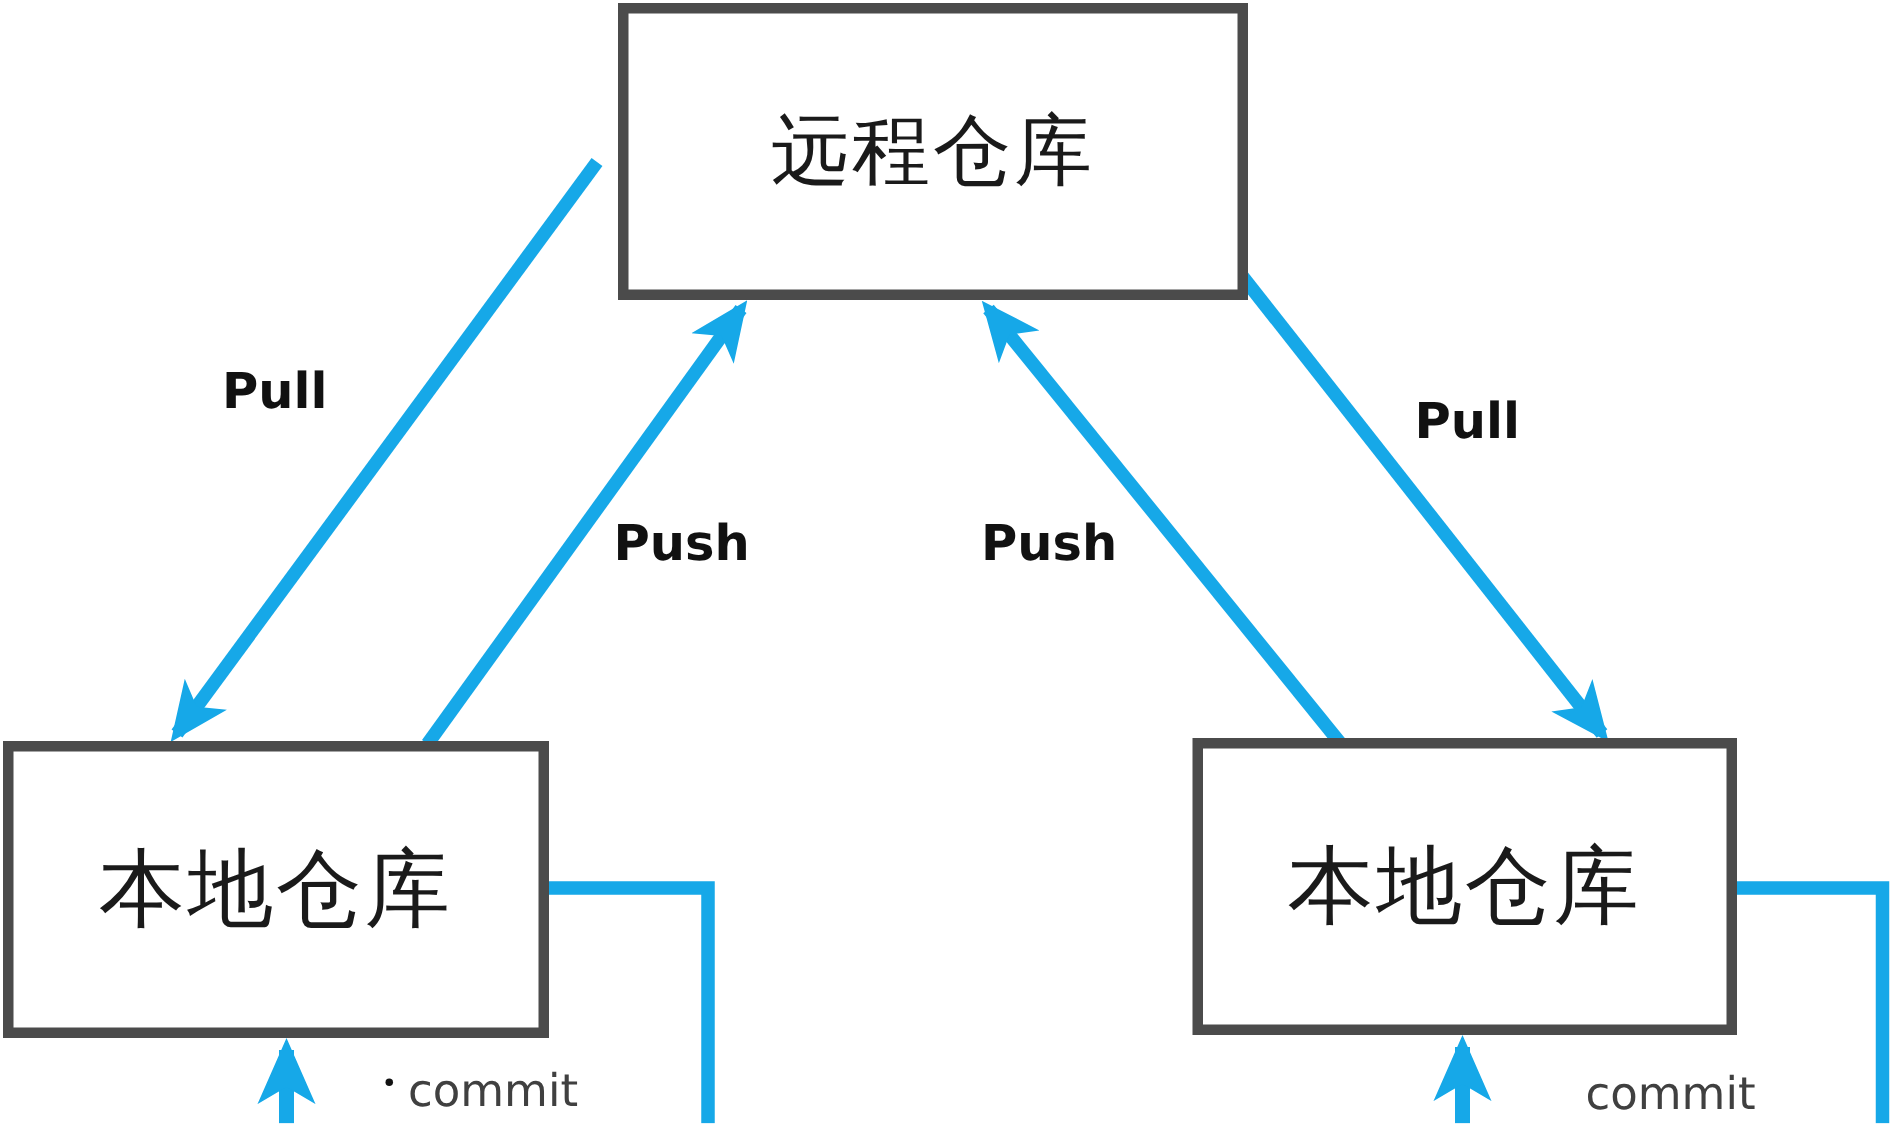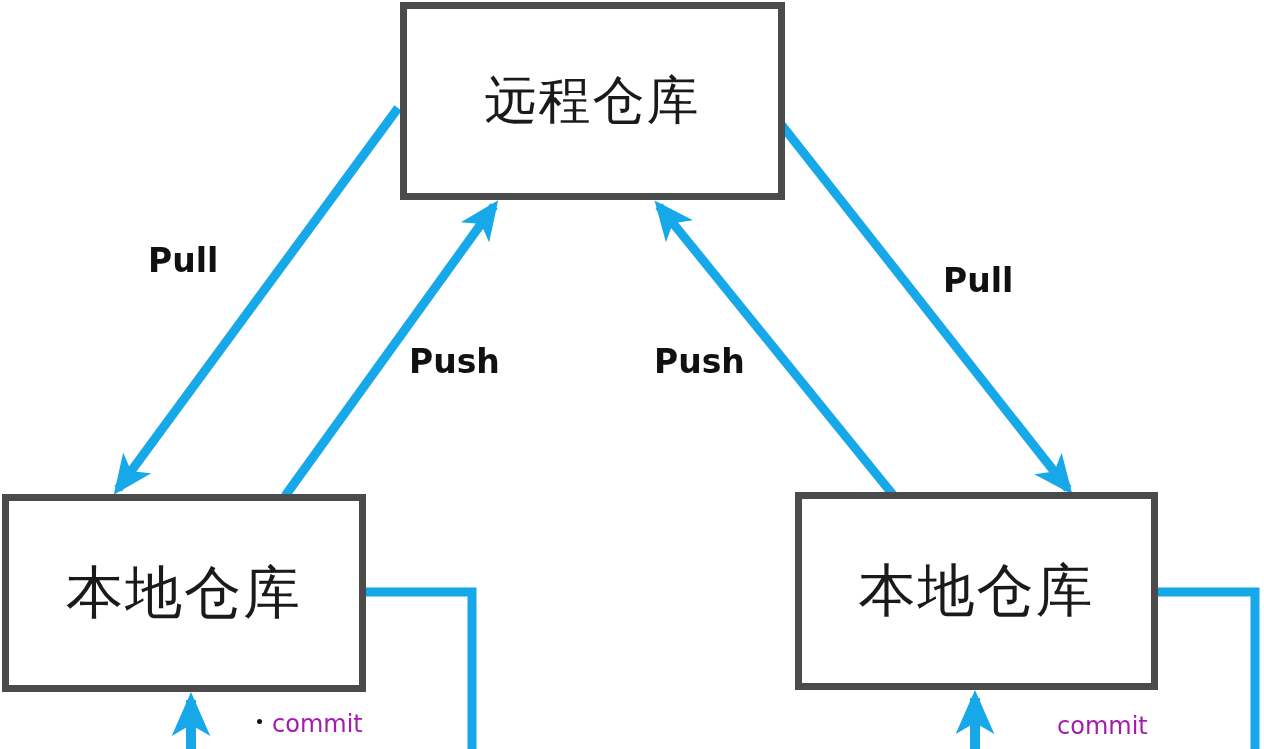--- a/index.html
+++ b/index.html
@@ -24,23 +24,23 @@
     align-items: center;
     justify-content: center;
   }
   .node-label {
     font-family: "Liberation Serif", "DejaVu Serif", serif;
     color: #1a1a1a;
     letter-spacing: 2px;
     white-space: nowrap;
   }
   #node-remote {
-    left: 400px;
+    left: 412px;
     top: 2px;
-    width: 385px;
+    width: 420px;
     height: 198px;
   }
   #node-remote .node-label { font-size: 52px; }
   #node-local-left {
     left: 2px;
     top: 494px;
     width: 364px;
     height: 198px;
   }
   #node-local-right {
@@ -71,22 +71,22 @@
     letter-spacing: 0px;
   }
   #label-pull-left  { left: 148px; top: 241px; }
   #label-push-left  { left: 409px; top: 342px; }
   #label-push-right { left: 654px; top: 342px; }
   #label-pull-right { left: 943px; top: 261px; }
 
   .commit-label {
     position: absolute;
     font-family: "DejaVu Sans", "Liberation Sans", sans-serif;
-    font-size: 24px;
-    color: #a21caf;
+    font-size: 30px;
+    color: #404040;
     white-space: nowrap;
   }
   #label-commit-left  { left: 272px; top: 710px; }
   #label-commit-right { left: 1057px; top: 712px; }
   .commit-dot {
     position: absolute;
     left: 257px;
     top: 719px;
     width: 5px;
     height: 5px;

